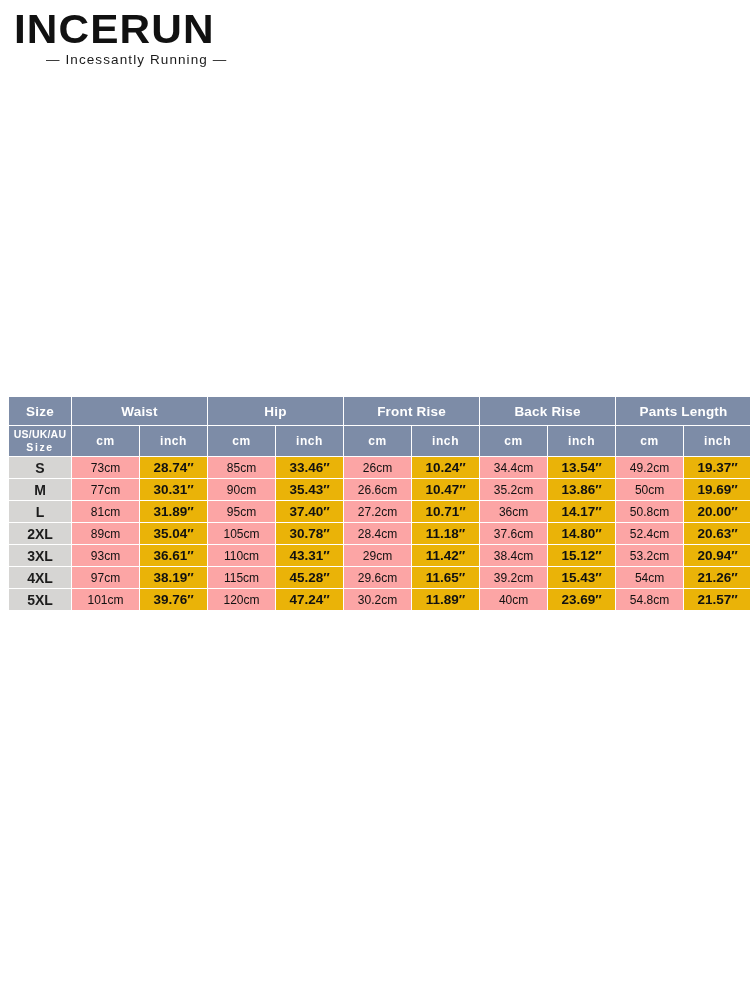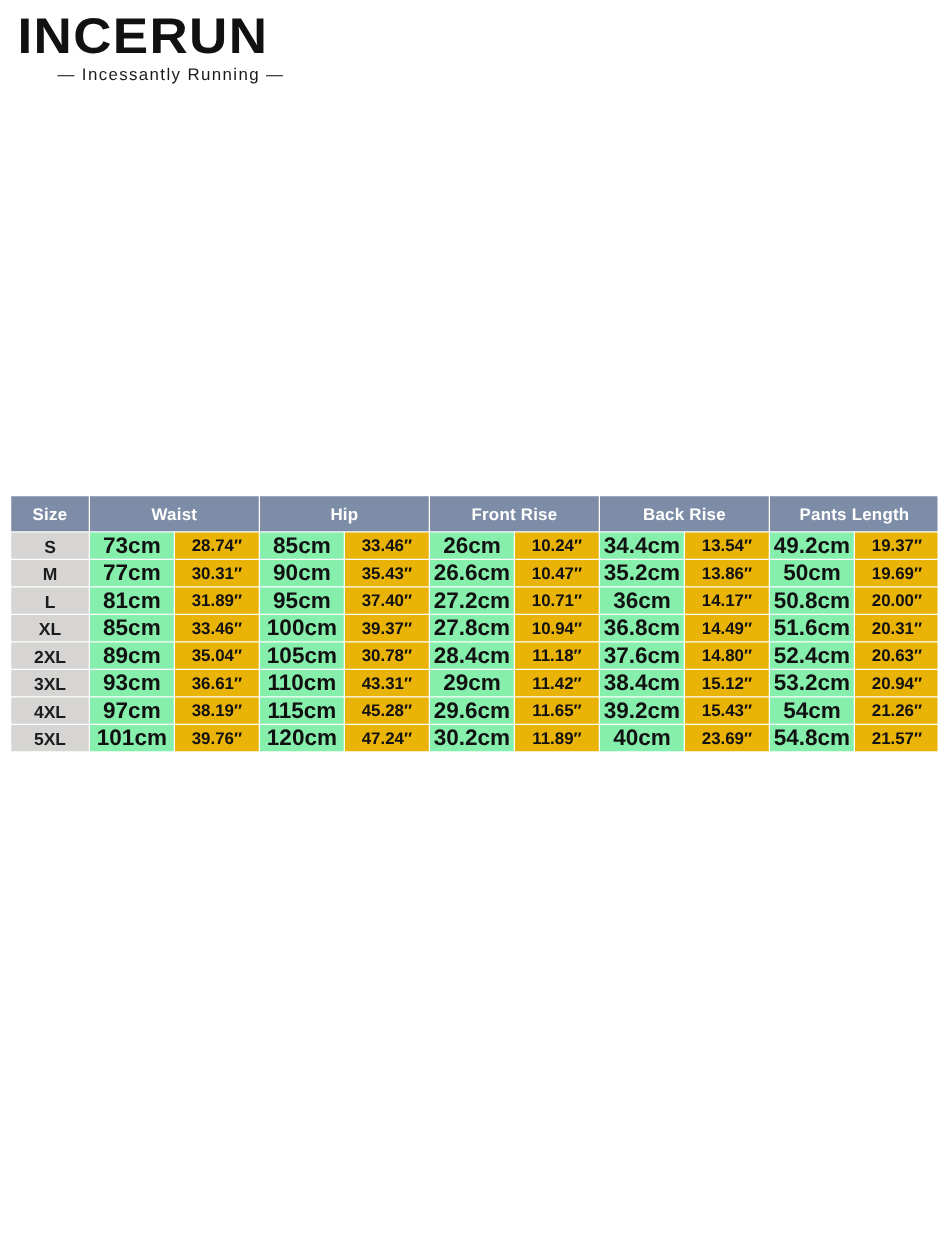--- a/index.html
+++ b/index.html
@@ -100,24 +100,24 @@
 
   
   td.cell-size {
     background: #d6d5d3;
     color: #1c1c1c;
     font-size: 14px;
     font-weight: 700;
     height: 21px;
   }
   td.cell-cm {
-    background: #86efac;
+    background: #fca5a5;
     color: #111111;
-    font-size: 18px;
-    font-weight: 700;
+    font-size: 12px;
+    font-weight: 400;
     height: 21px;
   }
   td.cell-inch {
     background: #eab308;
     color: #111111;
     font-size: 13.5px;
     font-weight: 700;
     height: 21px;
   }
 
@@ -149,20 +149,36 @@
         <col class="c-data">
     </colgroup>
     <thead>
       <tr id="group-header-row">
           <th class="hdr-group" colspan="1">Size</th>
           <th class="hdr-group" colspan="2">Waist</th>
           <th class="hdr-group" colspan="2">Hip</th>
           <th class="hdr-group" colspan="2">Front Rise</th>
           <th class="hdr-group" colspan="2">Back Rise</th>
           <th class="hdr-group" colspan="2">Pants Length</th>
+        </tr>
+      <tr id="unit-header-row">
+          <th class="hdr-size">
+            <div class="sz-line1">US/UK/AU</div>
+            <div class="sz-line2">Size</div>
+          </th>
+          <th class="hdr-unit">cm</th>
+          <th class="hdr-unit">inch</th>
+          <th class="hdr-unit">cm</th>
+          <th class="hdr-unit">inch</th>
+          <th class="hdr-unit">cm</th>
+          <th class="hdr-unit">inch</th>
+          <th class="hdr-unit">cm</th>
+          <th class="hdr-unit">inch</th>
+          <th class="hdr-unit">cm</th>
+          <th class="hdr-unit">inch</th>
         </tr>
     </thead>
     <tbody id="table-body">
         <tr>
           <td class="cell-size">S</td>
           <td class="cell-cm">73cm</td>
           <td class="cell-inch">28.74″</td>
           <td class="cell-cm">85cm</td>
           <td class="cell-inch">33.46″</td>
           <td class="cell-cm">26cm</td>
@@ -192,33 +208,20 @@
           <td class="cell-cm">95cm</td>
           <td class="cell-inch">37.40″</td>
           <td class="cell-cm">27.2cm</td>
           <td class="cell-inch">10.71″</td>
           <td class="cell-cm">36cm</td>
           <td class="cell-inch">14.17″</td>
           <td class="cell-cm">50.8cm</td>
           <td class="cell-inch">20.00″</td>
         </tr>
         <tr>
-          <td class="cell-size">XL</td>
-          <td class="cell-cm">85cm</td>
-          <td class="cell-inch">33.46″</td>
-          <td class="cell-cm">100cm</td>
-          <td class="cell-inch">39.37″</td>
-          <td class="cell-cm">27.8cm</td>
-          <td class="cell-inch">10.94″</td>
-          <td class="cell-cm">36.8cm</td>
-          <td class="cell-inch">14.49″</td>
-          <td class="cell-cm">51.6cm</td>
-          <td class="cell-inch">20.31″</td>
-        </tr>
-        <tr>
           <td class="cell-size">2XL</td>
           <td class="cell-cm">89cm</td>
           <td class="cell-inch">35.04″</td>
           <td class="cell-cm">105cm</td>
           <td class="cell-inch">30.78″</td>
           <td class="cell-cm">28.4cm</td>
           <td class="cell-inch">11.18″</td>
           <td class="cell-cm">37.6cm</td>
           <td class="cell-inch">14.80″</td>
           <td class="cell-cm">52.4cm</td>

